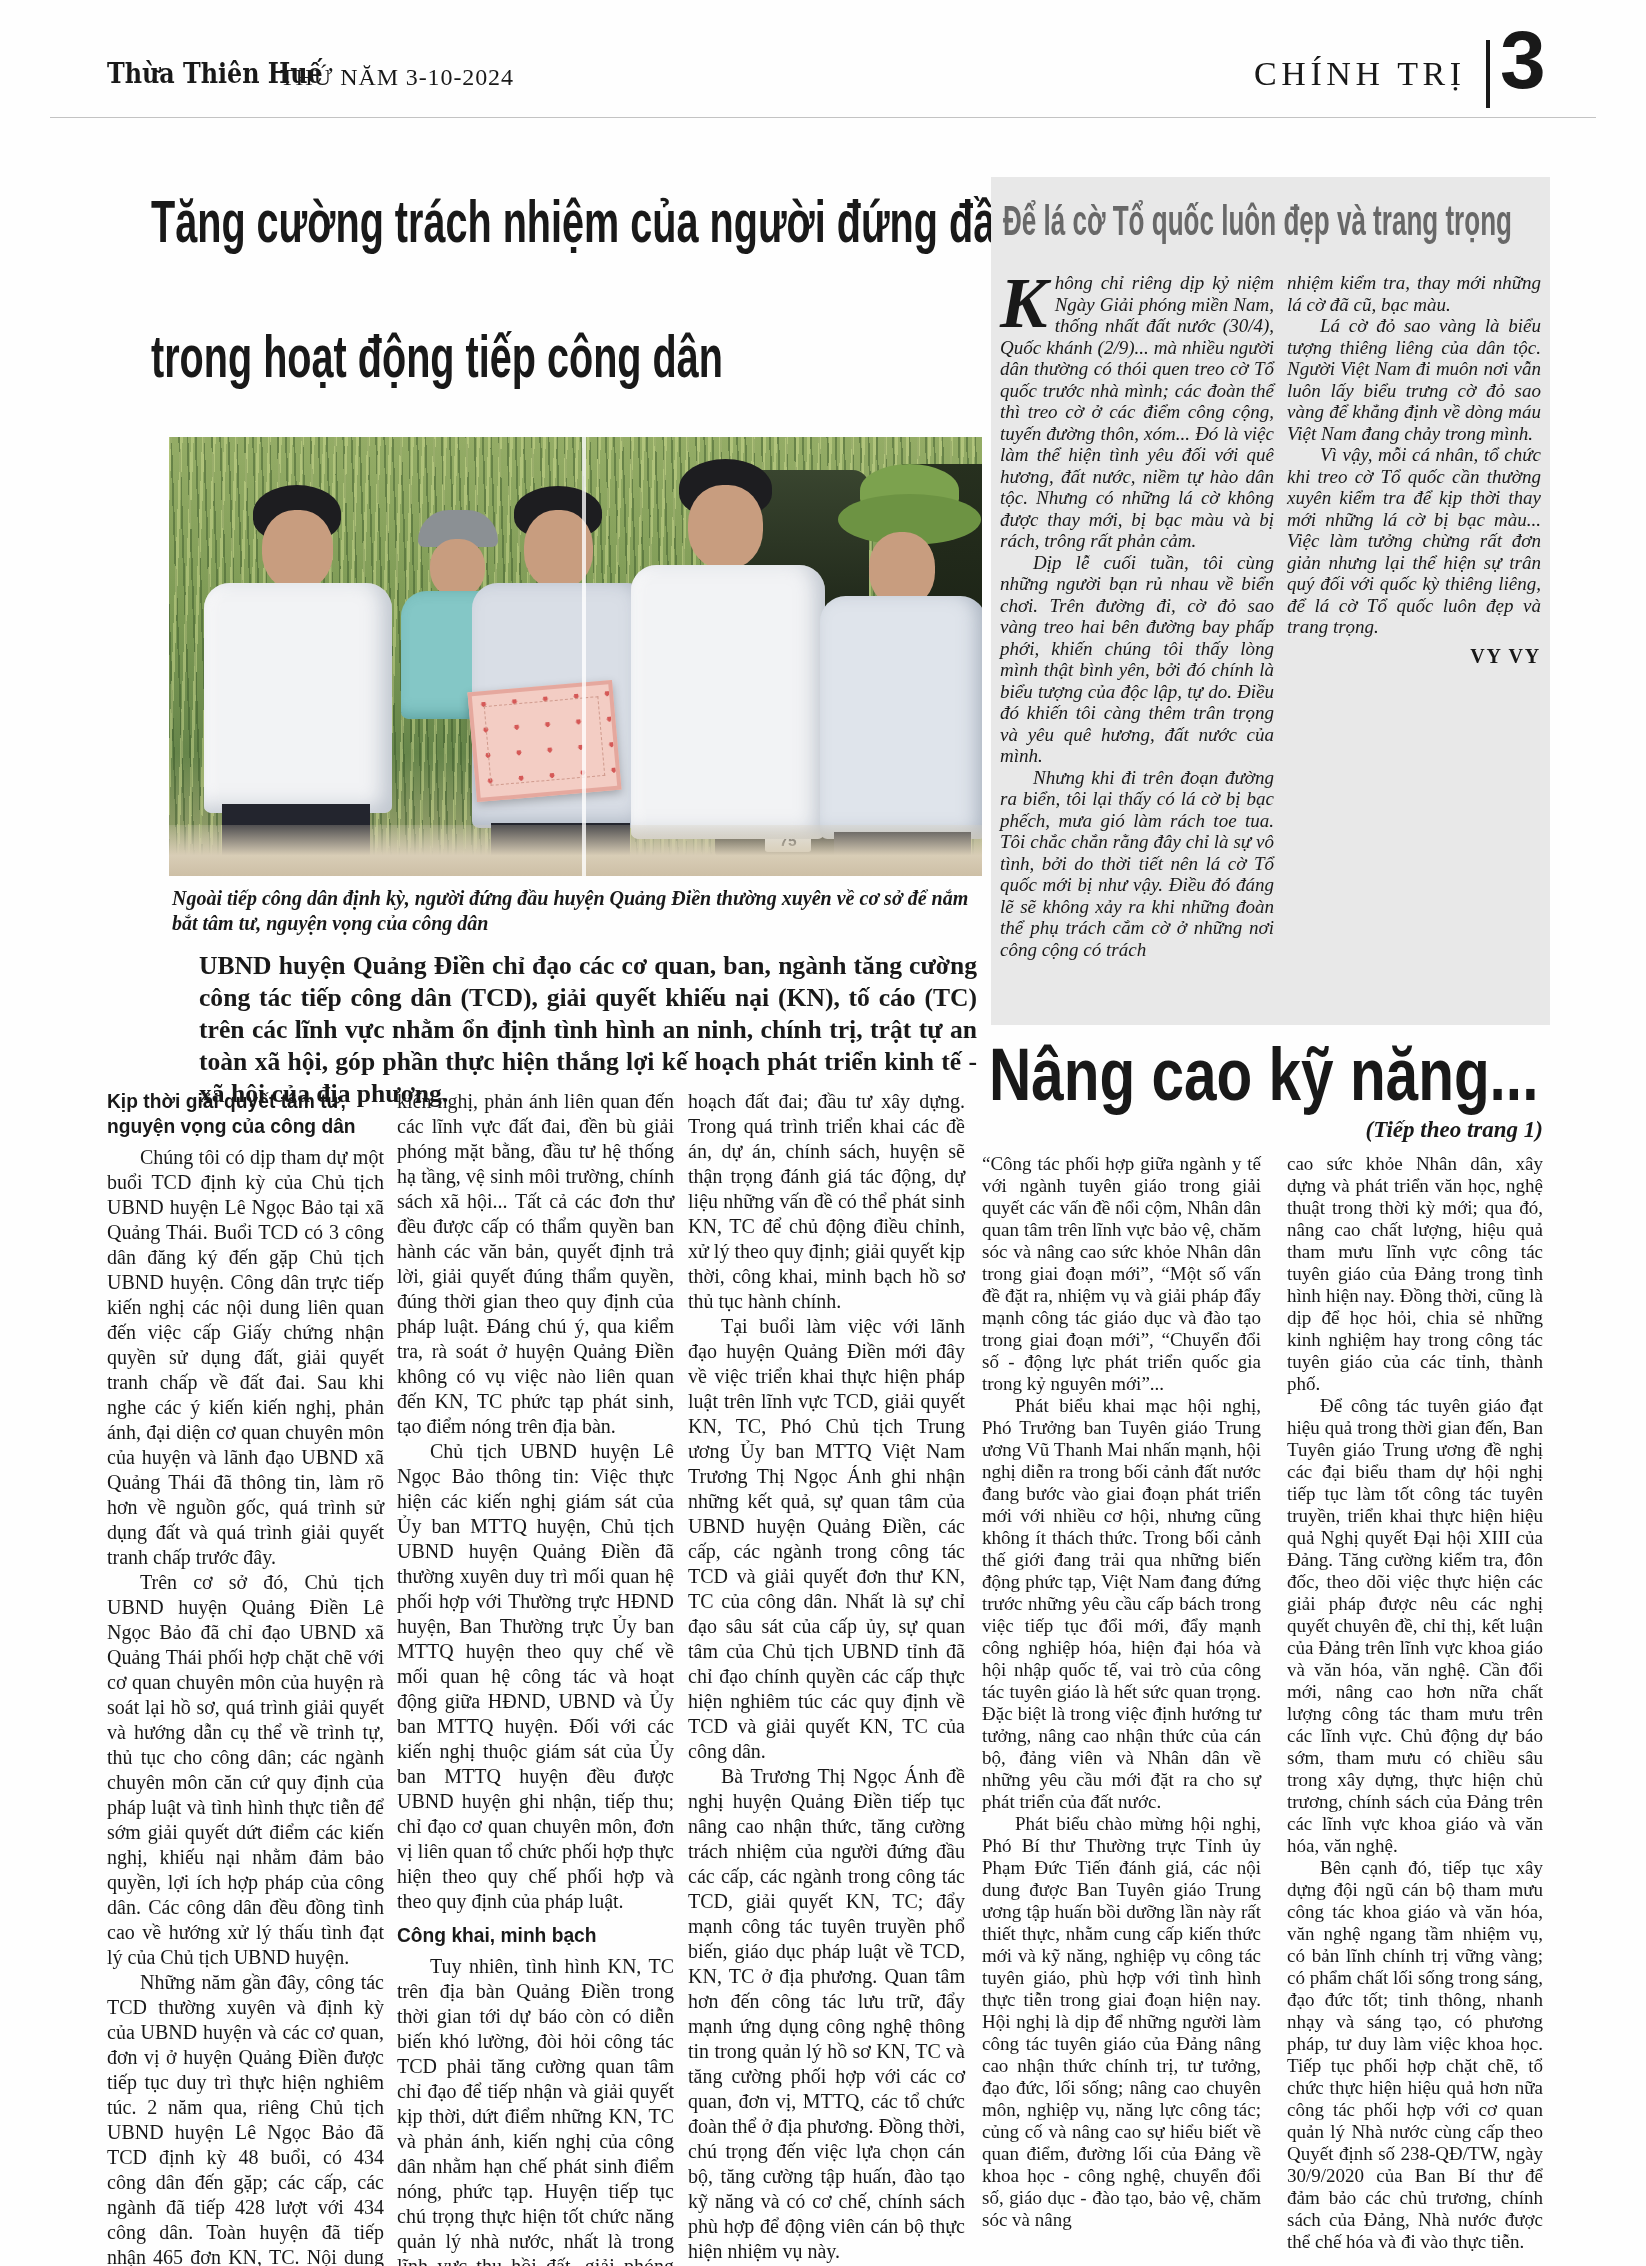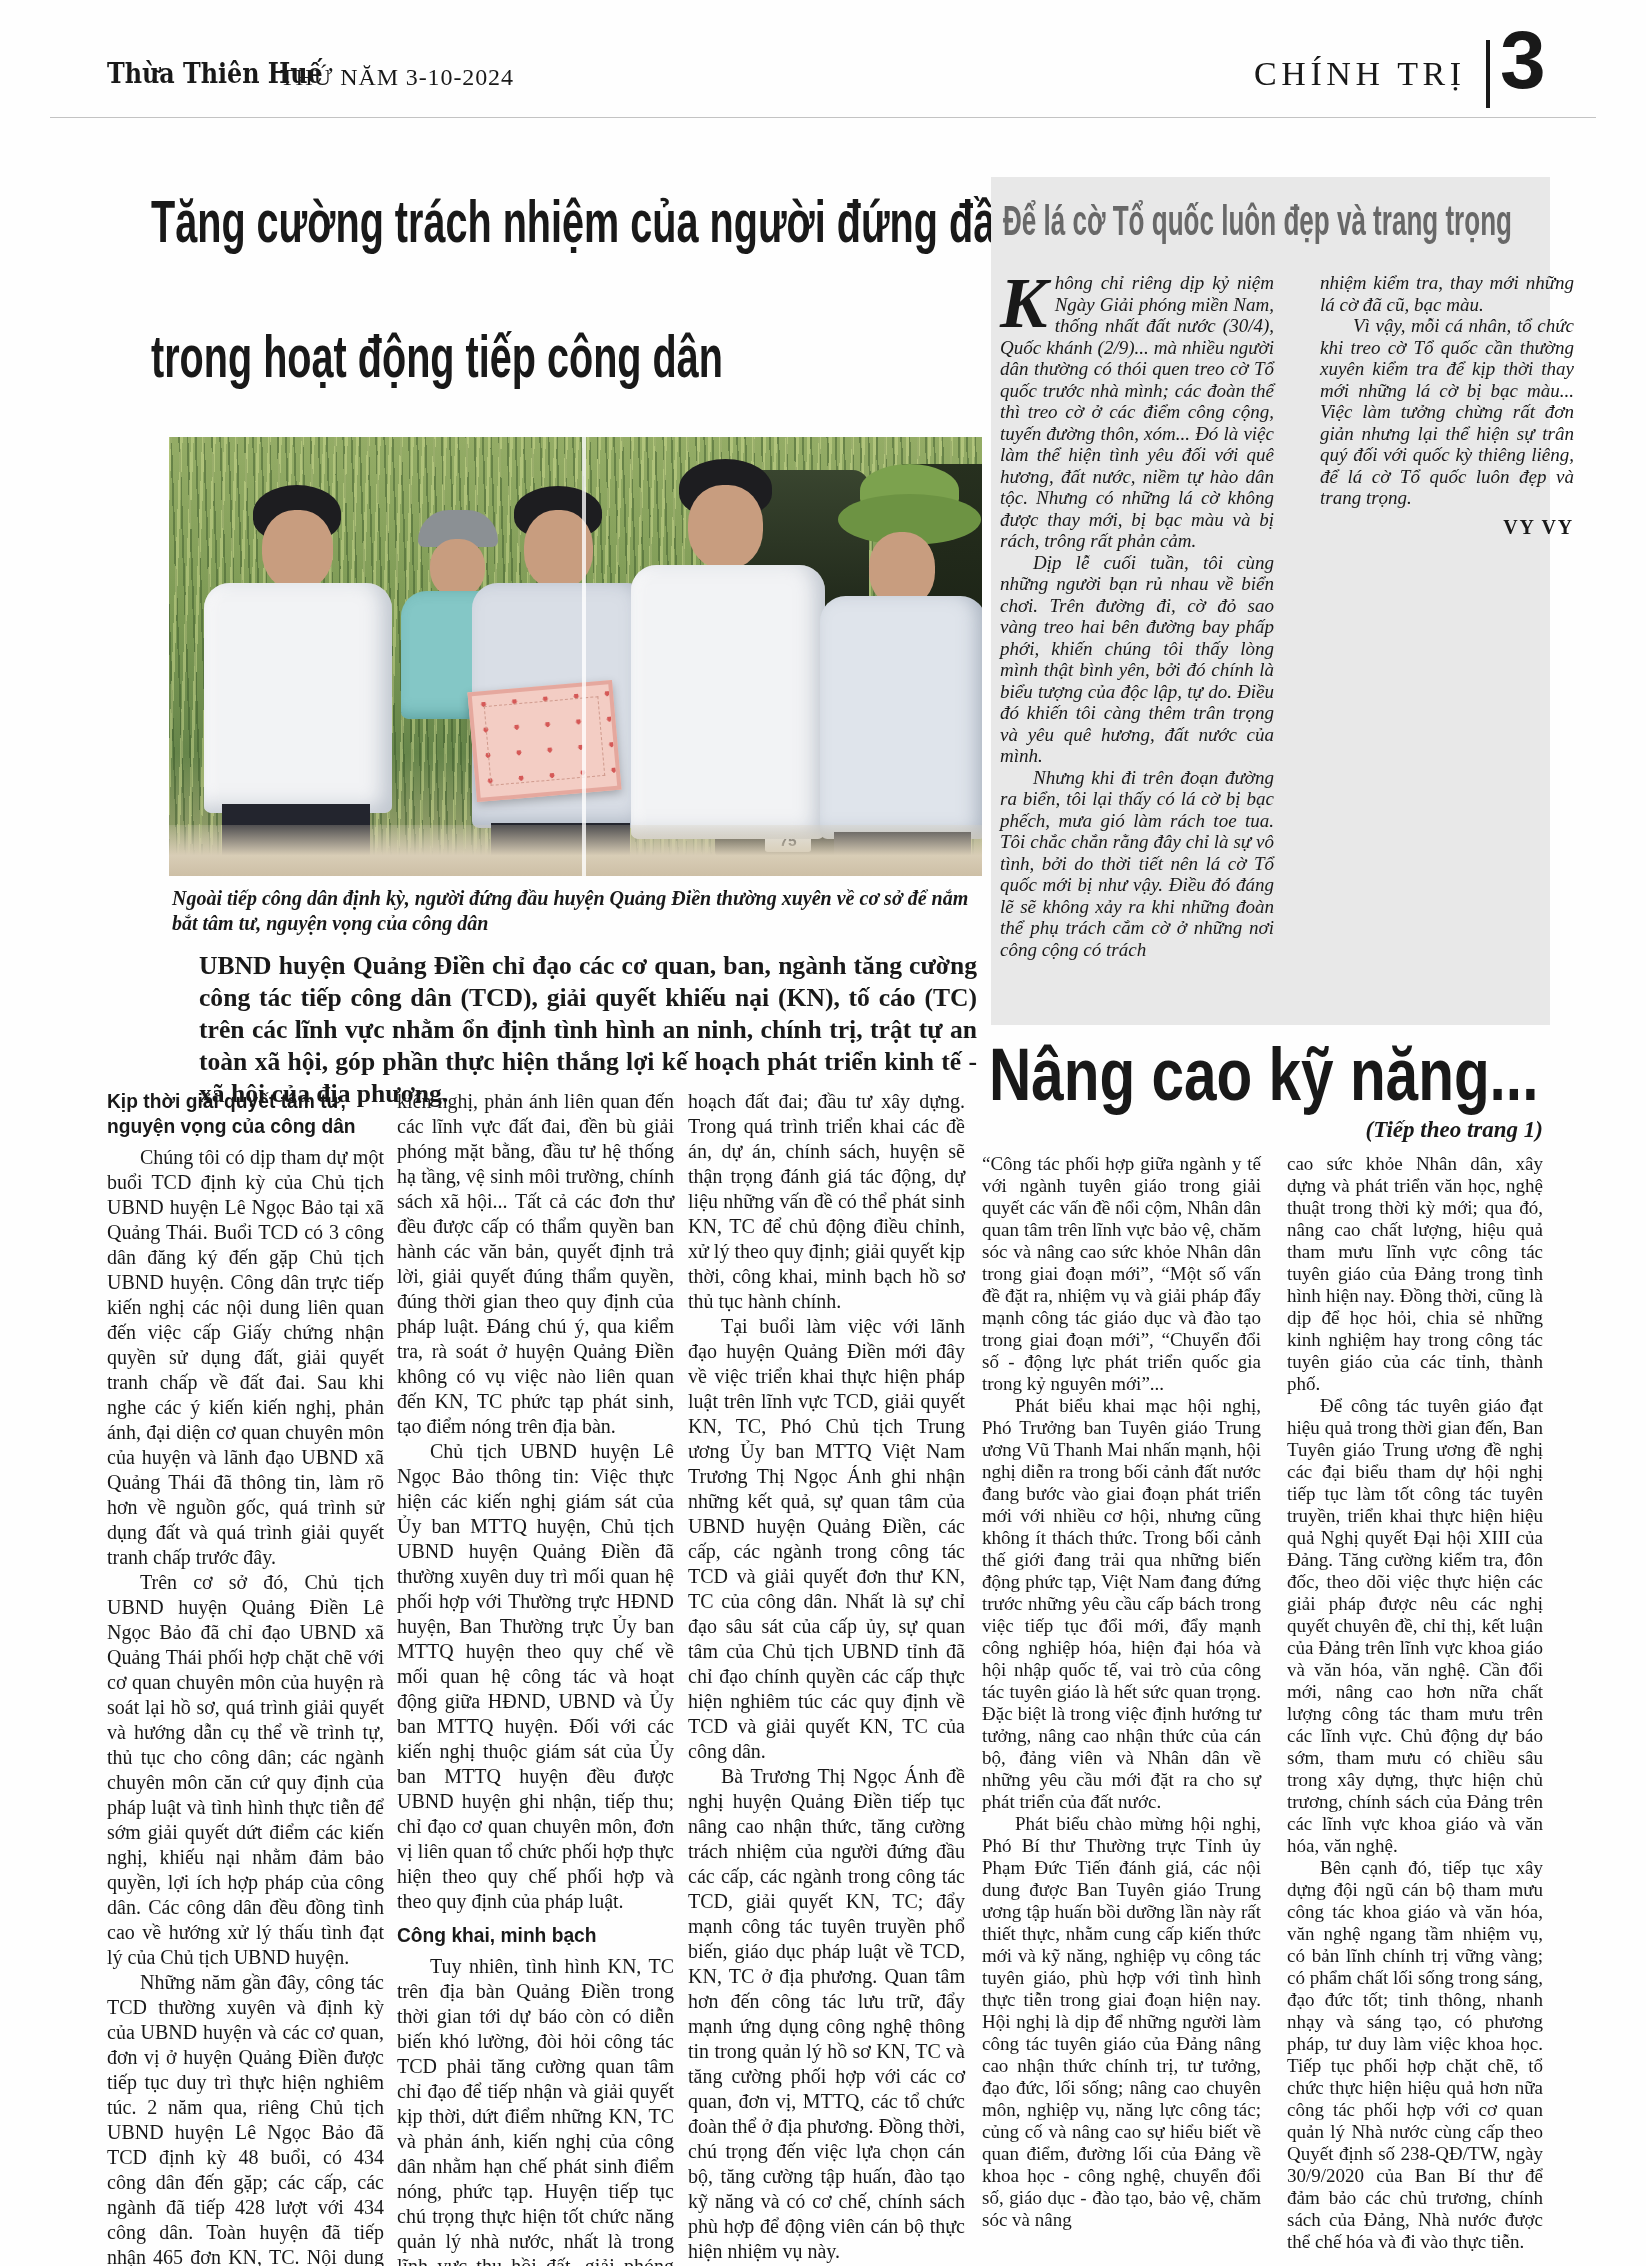--- a/index.html
+++ b/index.html
@@ -65,21 +65,21 @@
   .sub-heading.mid{margin-top:9.1px;}
   .byline{text-align:right;margin-top:14.6px;font-size:21px;}
   .byline .byp{font-style:italic;font-weight:bold;}
   .byline .byn{font-weight:bold;}
   .signature{text-align:right;font-weight:bold;font-size:20px;letter-spacing:1.8px;margin-top:7.3px;}
   
   .flagbox{left:991px;top:177px;width:559px;height:848px;background:#e8e8e8;}
   .flag-title{left:1003px;top:197px;font-family:"Liberation Sans",sans-serif;font-weight:bold;
       font-size:42px;color:#686868;white-space:nowrap;transform:scaleX(.62);transform-origin:left top;}
   .fcol{position:absolute;top:272px;}
-  .f1{left:1000px;width:274px;} .f2{left:1287px;width:254px;margin-left:33px;}
+  .f1{left:1000px;width:274px;} .f2{left:1287px;width:254px;}
   .dense .body-p{font-size:19px;line-height:21.5px;font-style:italic;}
   .drop::first-letter{float:left;font-size:71px;line-height:55px;font-weight:bold;
       padding:3.7px 7.3px 0 0;}
   
   .cont-headline{left:989px;top:1031px;font-family:"Liberation Sans",sans-serif;font-weight:bold;
       font-size:75px;white-space:nowrap;transform:scaleX(.78);transform-origin:left top;}
   .cont-note{left:1086px;top:1117px;width:457px;text-align:right;font-weight:bold;
       font-style:italic;font-size:23px;}
   .gcol{position:absolute;top:1153px;}
   .ga{left:982px;width:279px;} .gb{left:1287px;width:256px;}
@@ -170,20 +170,21 @@
 
   <div class="abs flagbox"></div>
   <div class="abs flag-title">Để lá cờ Tổ quốc luôn đẹp và trang trọng</div>
   <div class="fcol f1 dense">
       <p class="body-p cont drop">Không chỉ riêng dịp kỷ niệm Ngày Giải phóng miền Nam, thống nhất đất nước (30/4), Quốc khánh (2/9)... mà nhiều người dân thường có thói quen treo cờ Tổ quốc trước nhà mình; các đoàn thể thì treo cờ ở các điểm công cộng, tuyến đường thôn, xóm... Đó là việc làm thể hiện tình yêu đối với quê hương, đất nước, niềm tự hào dân tộc. Nhưng có những lá cờ không được thay mới, bị bạc màu và bị rách, trông rất phản cảm.</p>
       <p class="body-p">Dịp lễ cuối tuần, tôi cùng những người bạn rủ nhau về biển chơi. Trên đường đi, cờ đỏ sao vàng treo hai bên đường bay phấp phới, khiến chúng tôi thấy lòng mình thật bình yên, bởi đó chính là biểu tượng của độc lập, tự do. Điều đó khiến tôi càng thêm trân trọng và yêu quê hương, đất nước của mình.</p>
       <p class="body-p">Nhưng khi đi trên đoạn đường ra biển, tôi lại thấy có lá cờ bị bạc phếch, mưa gió làm rách toe tua. Tôi chắc chắn rằng đây chỉ là sự vô tình, bởi do thời tiết nên lá cờ Tổ quốc mới bị như vậy. Điều đó đáng lẽ sẽ không xảy ra khi những đoàn thể phụ trách cắm cờ ở những nơi công cộng có trách</p>
     </div>
   <div class="fcol f2 dense">
       <p class="body-p cont">nhiệm kiểm tra, thay mới những lá cờ đã cũ, bạc màu.</p>
+      <p class="body-p">Lá cờ đỏ sao vàng là biểu tượng thiêng liêng của dân tộc. Người Việt Nam đi muôn nơi vẫn luôn lấy biểu trưng cờ đỏ sao vàng để khẳng định về dòng máu Việt Nam đang chảy trong mình.</p>
       <p class="body-p">Vì vậy, mỗi cá nhân, tổ chức khi treo cờ Tổ quốc cần thường xuyên kiểm tra để kịp thời thay mới những lá cờ bị bạc màu... Việc làm tưởng chừng rất đơn giản nhưng lại thể hiện sự trân quý đối với quốc kỳ thiêng liêng, để lá cờ Tổ quốc luôn đẹp và trang trọng.</p>
       <div class="signature">VY VY</div>
     </div>
 
   <div class="abs cont-headline">Nâng cao kỹ năng...</div>
   <div class="abs cont-note">(Tiếp theo trang 1)</div>
   <div class="gcol ga dense2">
       <p class="body-p cont">“Công tác phối hợp giữa ngành y tế với ngành tuyên giáo trong giải quyết các vấn đề nổi cộm, Nhân dân quan tâm trên lĩnh vực bảo vệ, chăm sóc và nâng cao sức khỏe Nhân dân trong giai đoạn mới”, “Một số vấn đề đặt ra, nhiệm vụ và giải pháp đẩy mạnh công tác giáo dục và đào tạo trong giai đoạn mới”, “Chuyển đổi số - động lực phát triển quốc gia trong kỷ nguyên mới”...</p>
       <p class="body-p">Phát biểu khai mạc hội nghị, Phó Trưởng ban Tuyên giáo Trung ương Vũ Thanh Mai nhấn mạnh, hội nghị diễn ra trong bối cảnh đất nước đang bước vào giai đoạn phát triển mới với nhiều cơ hội, nhưng cũng không ít thách thức. Trong bối cảnh thế giới đang trải qua những biến động phức tạp, Việt Nam đang đứng trước những yêu cầu cấp bách trong việc tiếp tục đổi mới, đẩy mạnh công nghiệp hóa, hiện đại hóa và hội nhập quốc tế, vai trò của công tác tuyên giáo là hết sức quan trọng. Đặc biệt là trong việc định hướng tư tưởng, nâng cao nhận thức của cán bộ, đảng viên và Nhân dân về những yêu cầu mới đặt ra cho sự phát triển của đất nước.</p>
       <p class="body-p">Phát biểu chào mừng hội nghị, Phó Bí thư Thường trực Tỉnh ủy Phạm Đức Tiến đánh giá, các nội dung được Ban Tuyên giáo Trung ương tập huấn bồi dưỡng lần này rất thiết thực, nhằm cung cấp kiến thức mới và kỹ năng, nghiệp vụ công tác tuyên giáo, phù hợp với tình hình thực tiễn trong giai đoạn hiện nay. Hội nghị là dịp để những người làm công tác tuyên giáo của Đảng nâng cao nhận thức chính trị, tư tưởng, đạo đức, lối sống; nâng cao chuyên môn, nghiệp vụ, năng lực công tác; củng cố và nâng cao sự hiểu biết về quan điểm, đường lối của Đảng về khoa học - công nghệ, chuyển đổi số, giáo dục - đào tạo, bảo vệ, chăm sóc và nâng</p>

